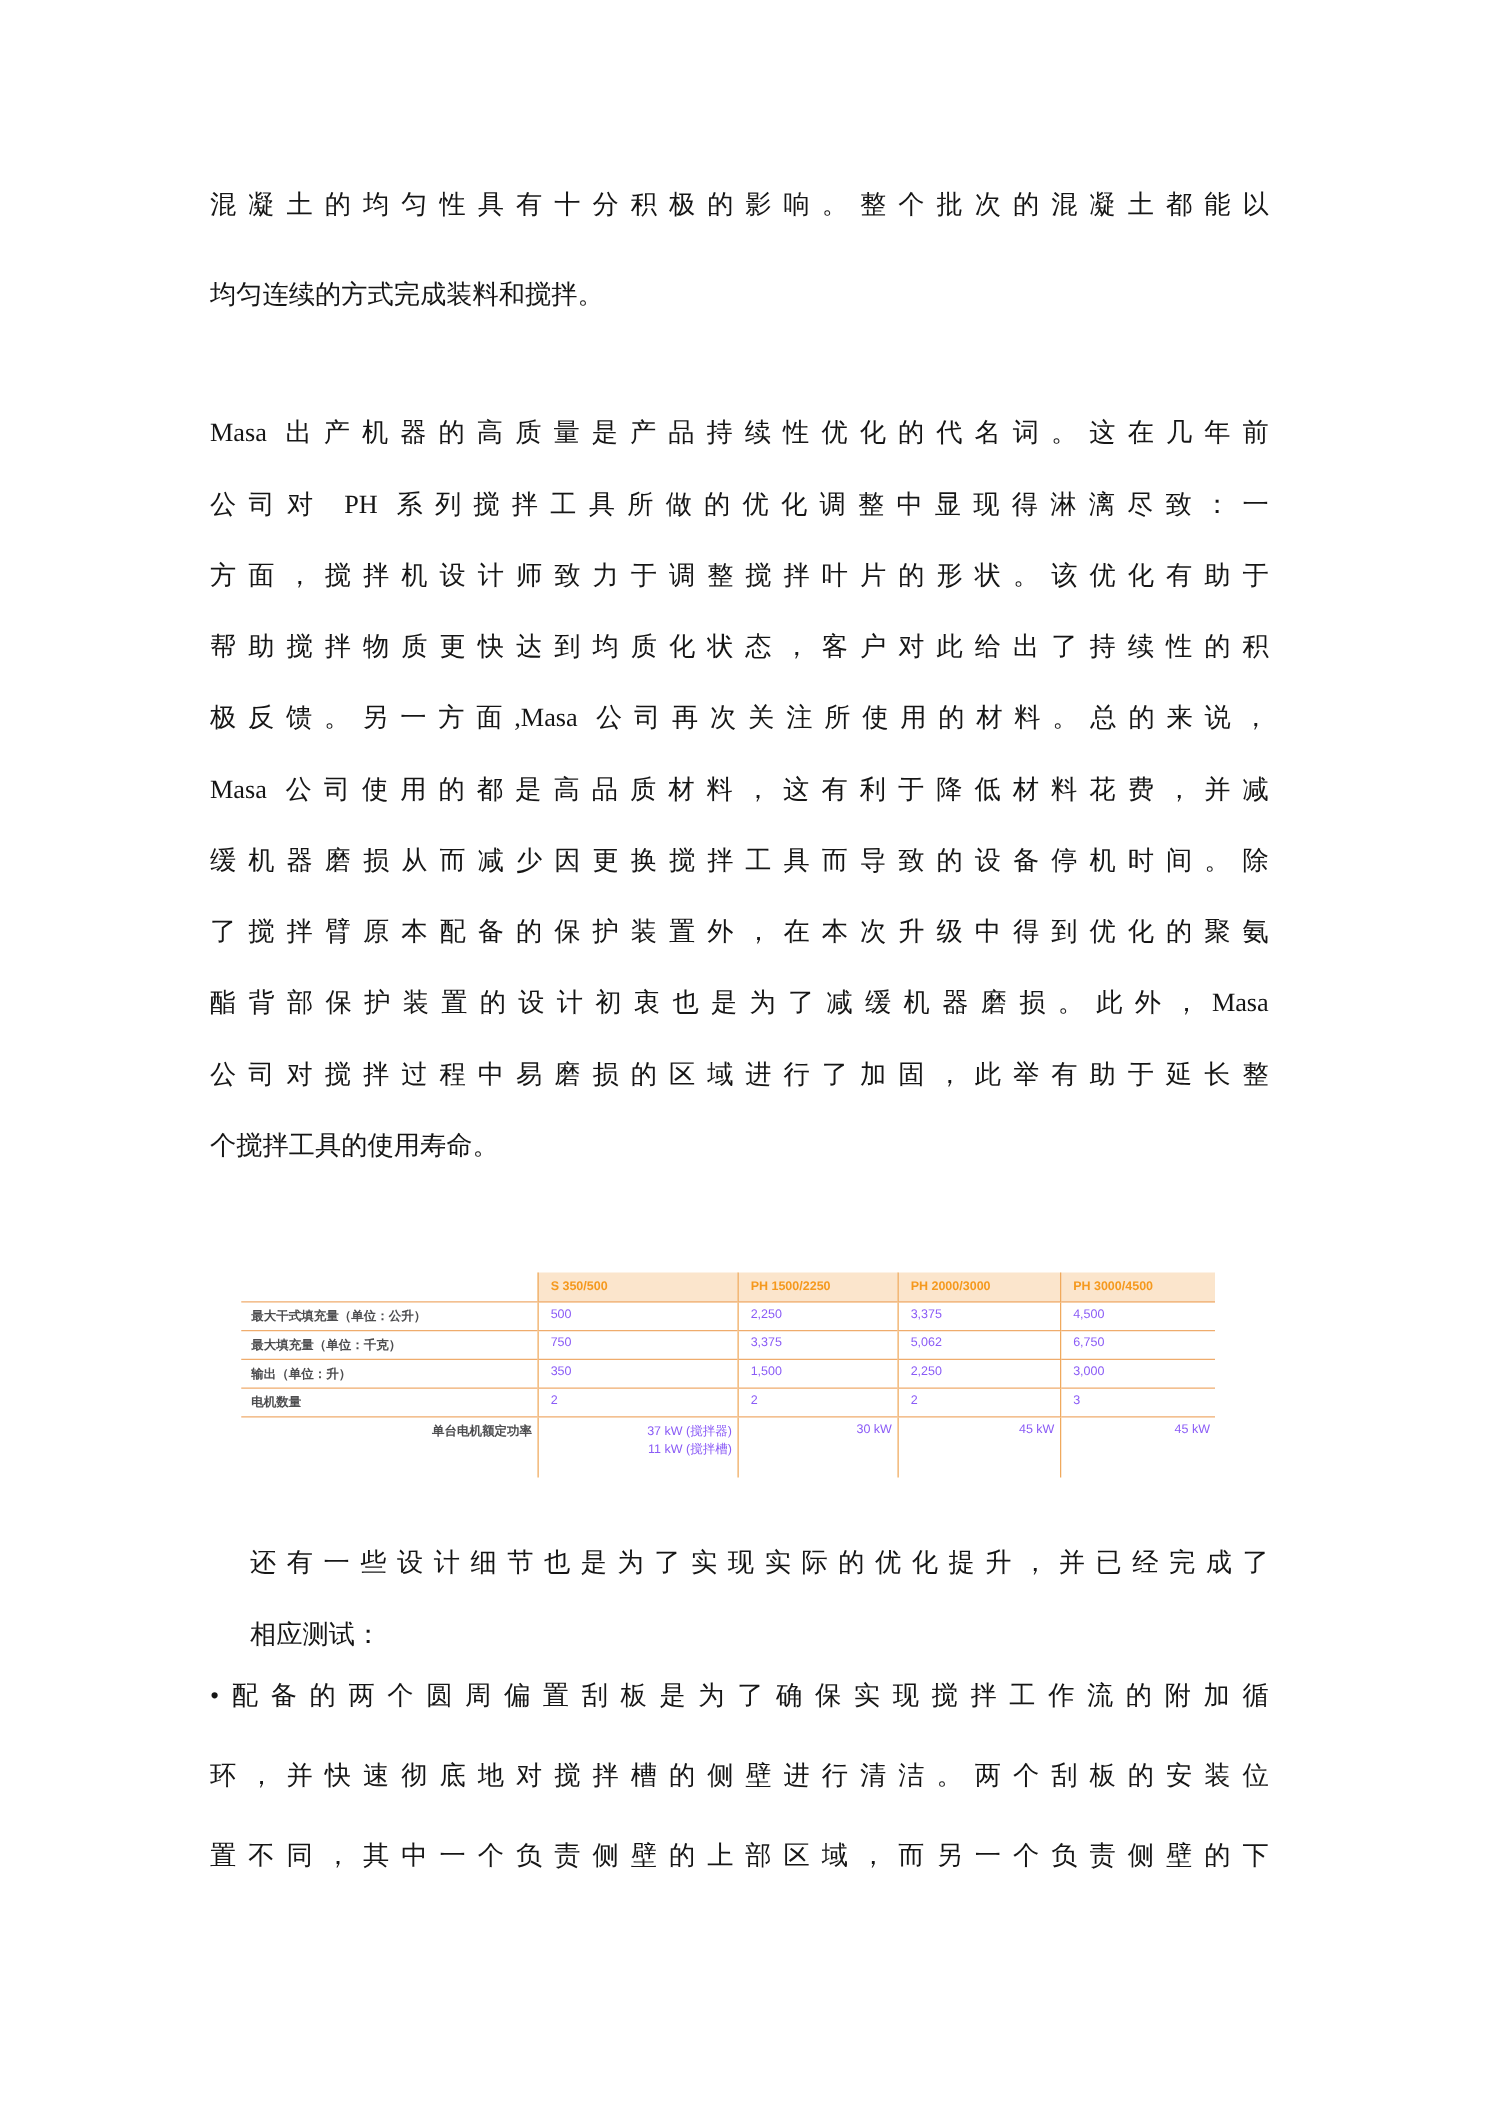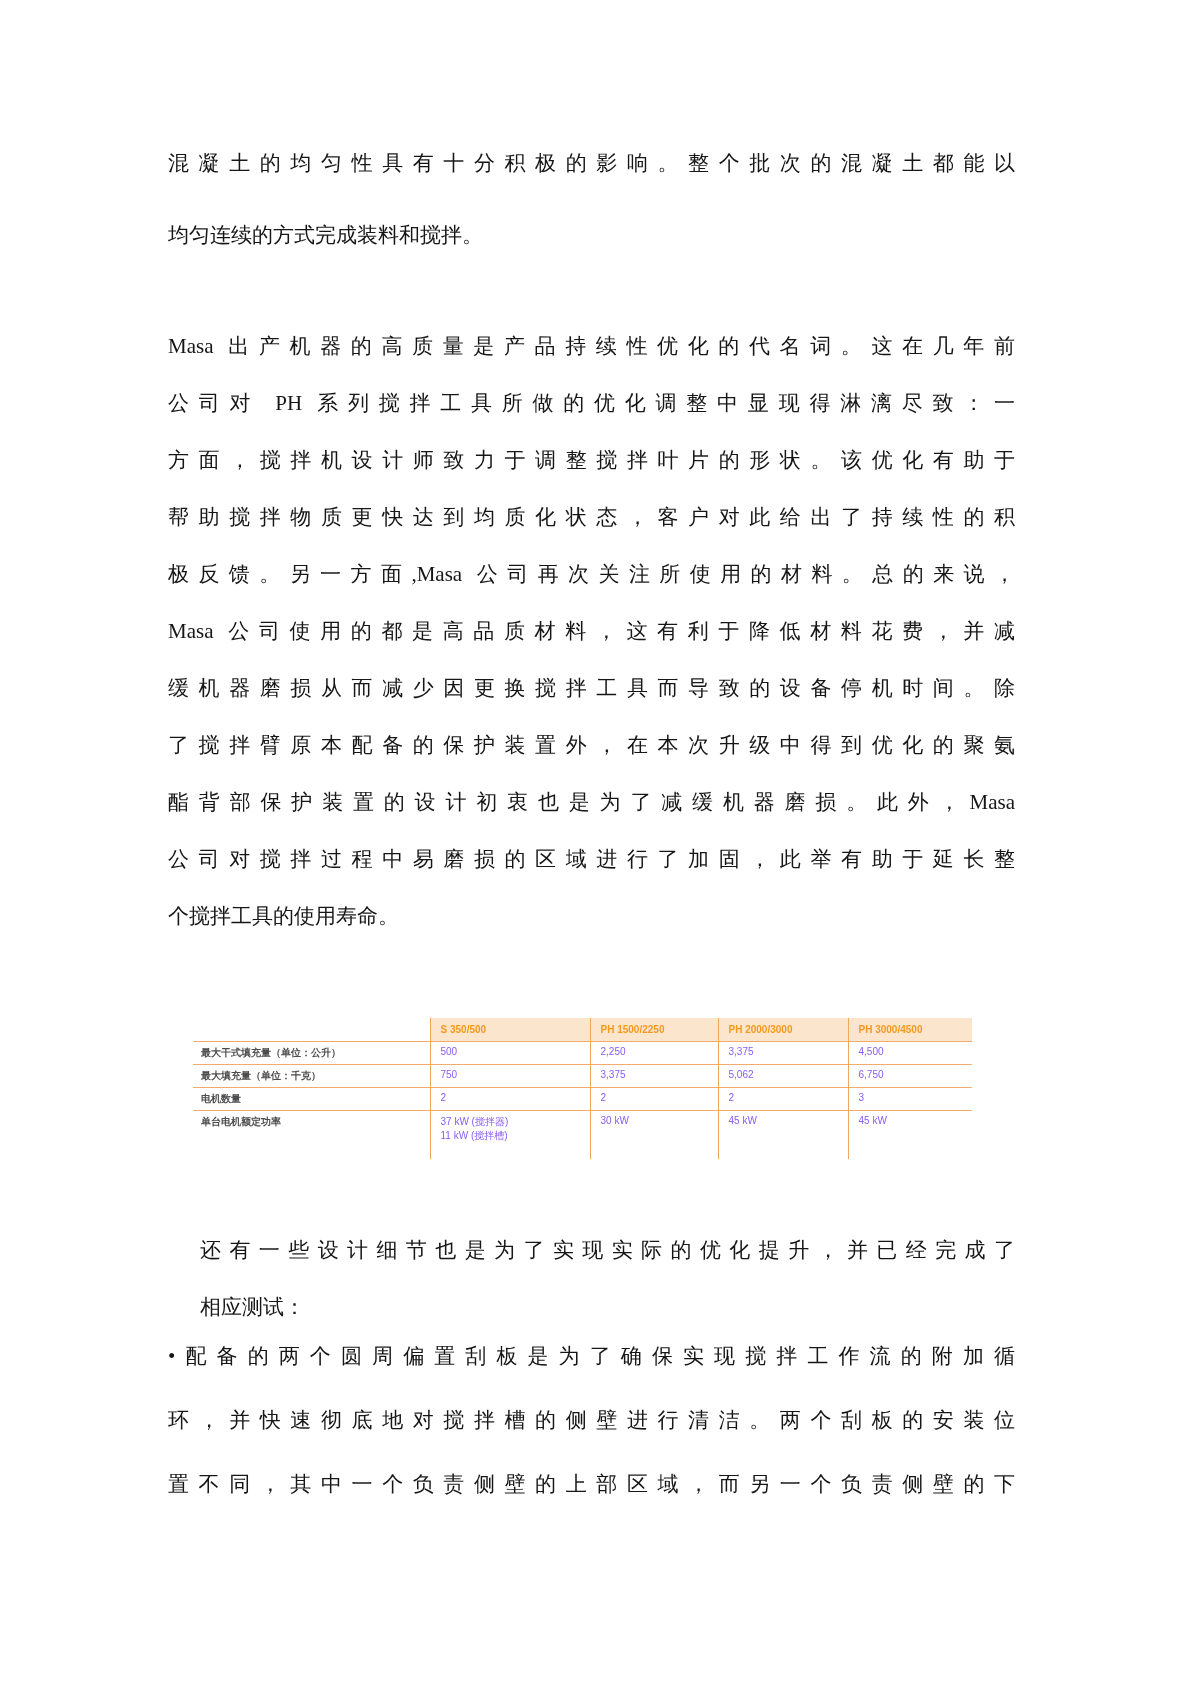--- a/index.html
+++ b/index.html
@@ -66,21 +66,21 @@
   table.spec td.rowlabel {
     font-weight: bold;
     color: #4D4D4F;
     padding-left: 8px;
     margin-top: 36px;
   }
   table.spec td.val {
     color: #8b5cf6;
     white-space: pre-line;
   }
-  table.spec tr.lastrow td { padding-bottom: 16px; }
+  table.spec tr.lastrow td { padding-bottom: 16px; text-align: right; }
 </style>
 </head>
 <body>
 
 <div class="page">
 
   <div class="para p1">
     <div class="line">混凝土的均匀性具有十分积极的影响。整个批次的混凝土都能以</div>
     <div class="line lastline">均匀连续的方式完成装料和搅拌。</div>
   </div>
@@ -125,20 +125,27 @@
         <td class="val vline">4,500</td>
       </tr>
       <tr>
         <td class="rowlabel">最大填充量（单位：千克）</td>
         <td class="val vline">750</td>
         <td class="val vline">3,375</td>
         <td class="val vline">5,062</td>
         <td class="val vline">6,750</td>
       </tr>
       <tr>
+        <td class="rowlabel">输出（单位：升）</td>
+        <td class="val vline">350</td>
+        <td class="val vline">1,500</td>
+        <td class="val vline">2,250</td>
+        <td class="val vline">3,000</td>
+      </tr>
+      <tr>
         <td class="rowlabel">电机数量</td>
         <td class="val vline">2</td>
         <td class="val vline">2</td>
         <td class="val vline">2</td>
         <td class="val vline">3</td>
       </tr>
       <tr class="lastrow">
         <td class="rowlabel">单台电机额定功率</td>
         <td class="val vline">37 kW (搅拌器)
 11 kW (搅拌槽)</td>

